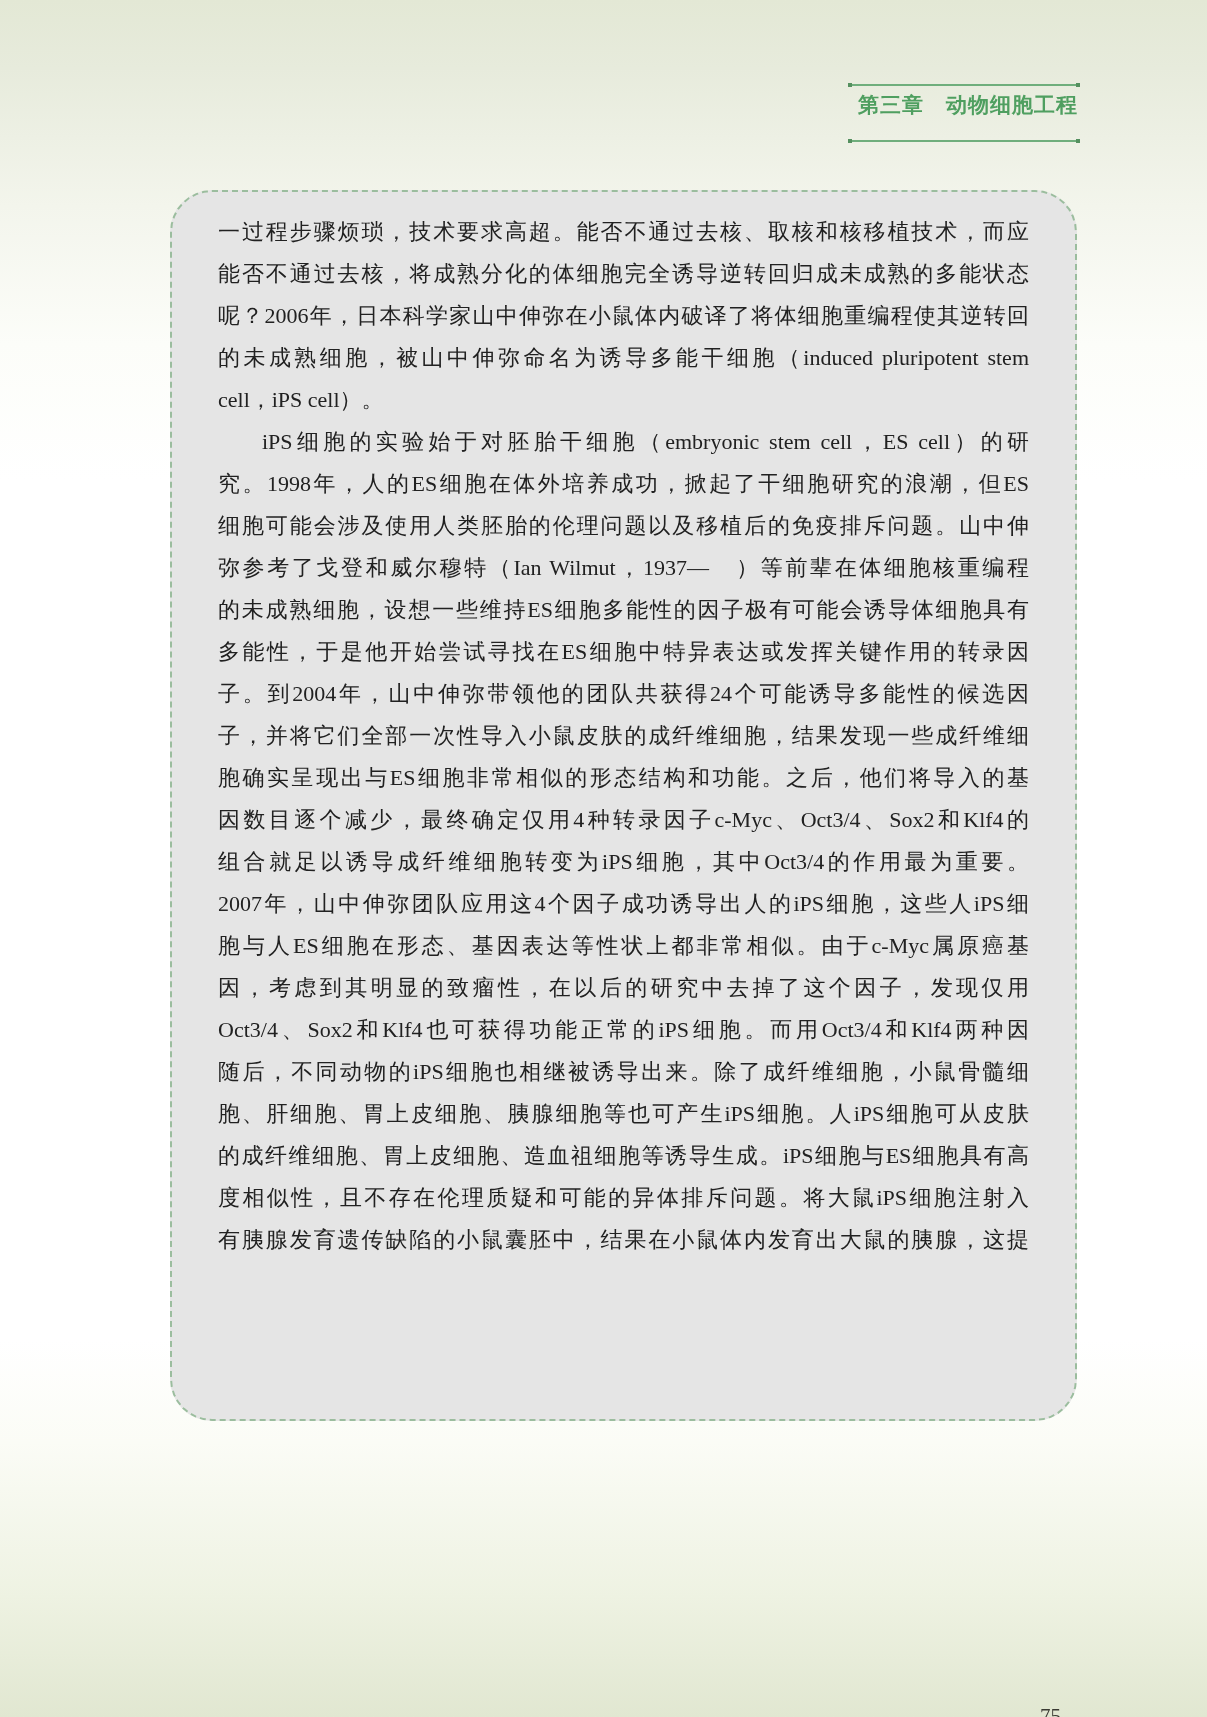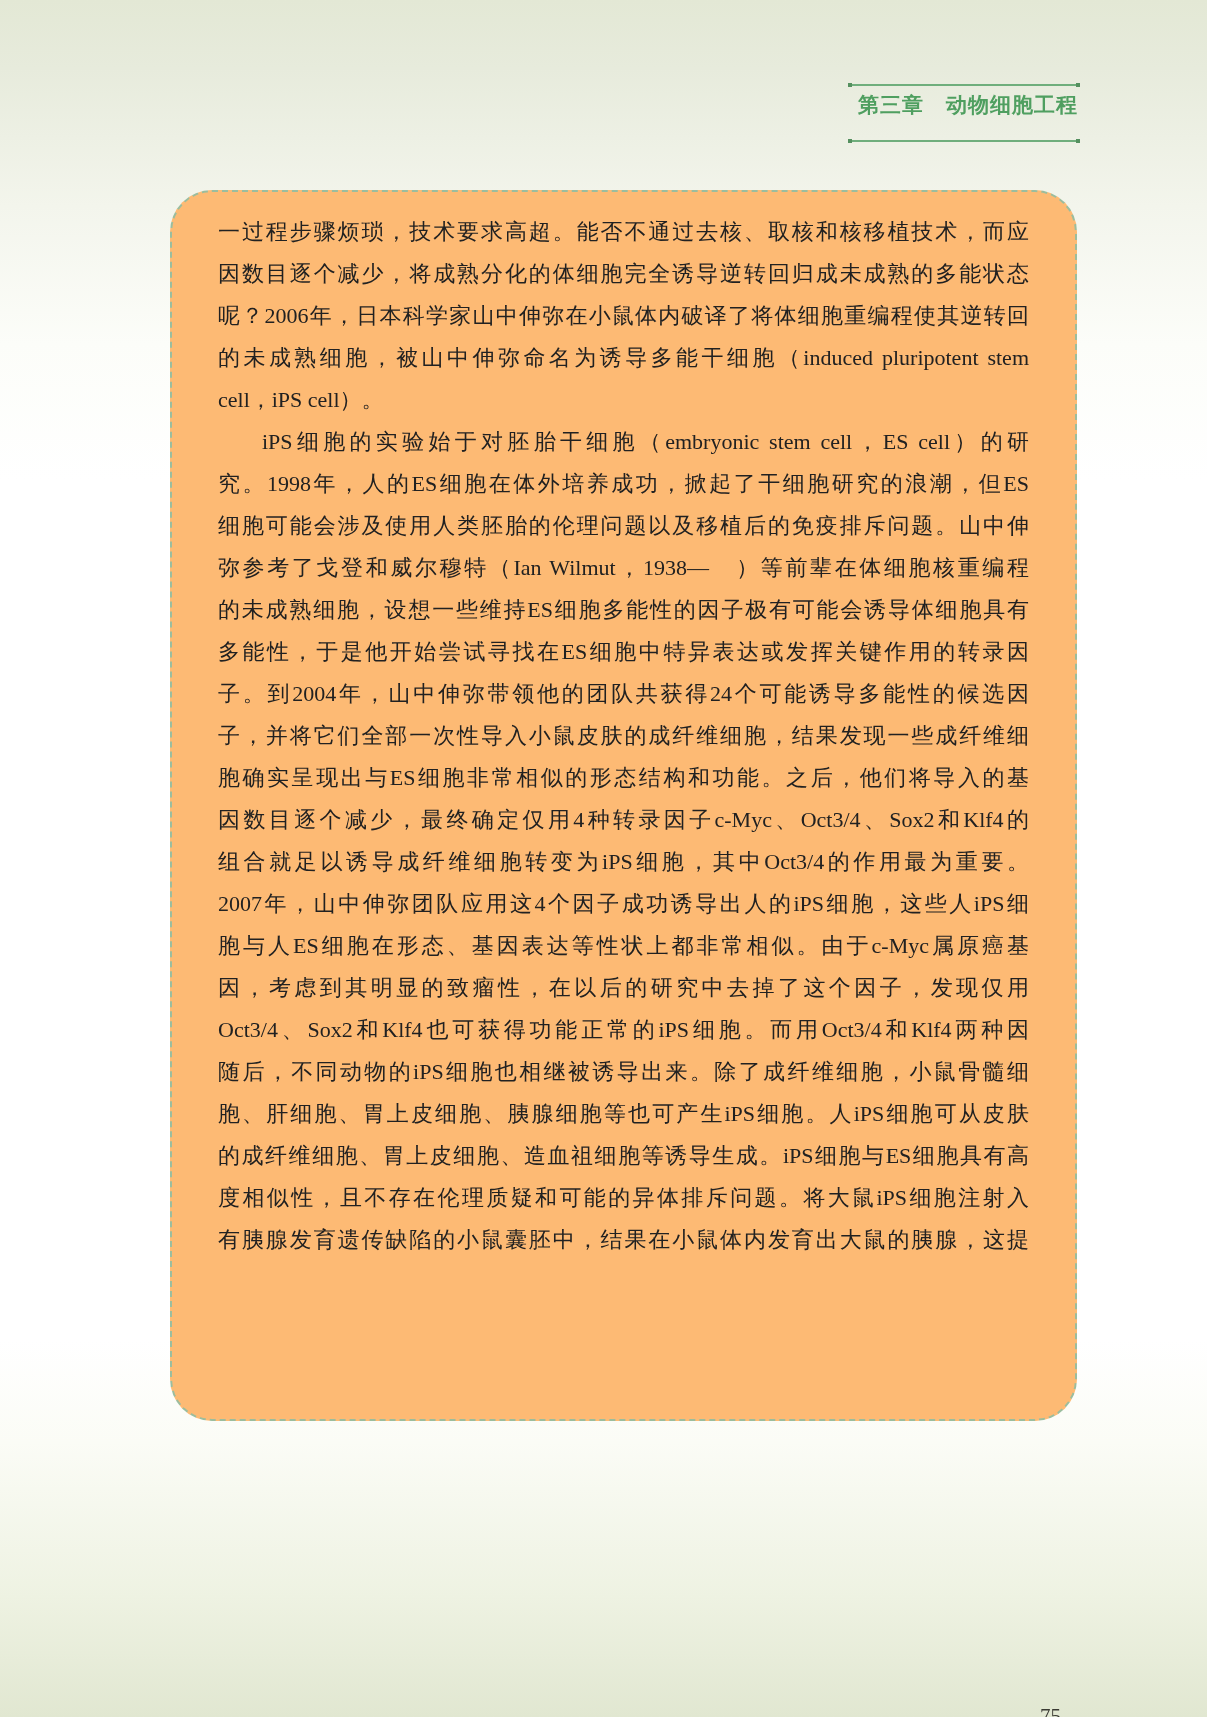--- a/index.html
+++ b/index.html
@@ -58,21 +58,21 @@
   }
 
   
   .content-box {
     position: absolute;
     left: 170px;
     top: 190px;
     width: 907px;
     height: 1231px;
     box-sizing: border-box;
-    background: #fdba74;
+    background: #e5e5e5;
     border: 2px dashed #9bbd9e;
     border-radius: 42px;
     padding: 19px 46px 0 46px;
   }
   .text-line {
     height: 42px;
     line-height: 42px;
     font-size: 22px;
     color: #212121;
     text-align: justify;
@@ -104,28 +104,28 @@
 
 <div class="chapter-header">
   <div class="rule"></div>
   <div class="chapter-title">第三章　动物细胞工程</div>
   <div class="rule"></div>
 </div>
 
 <div class="content-box">
   <div>
       <div class="text-line">一过程步骤烦琐，技术要求高超。能否不通过去核、取核和核移植技术，而应</div>
-      <div class="text-line">因数目逐个减少，将成熟分化的体细胞完全诱导逆转回归成未成熟的多能状态</div>
+      <div class="text-line">能否不通过去核，将成熟分化的体细胞完全诱导逆转回归成未成熟的多能状态</div>
       <div class="text-line">呢？2006年，日本科学家山中伸弥在小鼠体内破译了将体细胞重编程使其逆转回</div>
       <div class="text-line">的未成熟细胞，被山中伸弥命名为诱导多能干细胞（induced pluripotent stem</div>
       <div class="text-line para-end">cell，iPS cell）。</div>
       <div class="text-line indent">iPS细胞的实验始于对胚胎干细胞（embryonic stem cell，ES cell）的研</div>
       <div class="text-line">究。1998年，人的ES细胞在体外培养成功，掀起了干细胞研究的浪潮，但ES</div>
       <div class="text-line">细胞可能会涉及使用人类胚胎的伦理问题以及移植后的免疫排斥问题。山中伸</div>
-      <div class="text-line">弥参考了戈登和威尔穆特（Ian Wilmut，1938—　）等前辈在体细胞核重编程</div>
+      <div class="text-line">弥参考了戈登和威尔穆特（Ian Wilmut，1937—　）等前辈在体细胞核重编程</div>
       <div class="text-line">的未成熟细胞，设想一些维持ES细胞多能性的因子极有可能会诱导体细胞具有</div>
       <div class="text-line">多能性，于是他开始尝试寻找在ES细胞中特异表达或发挥关键作用的转录因</div>
       <div class="text-line">子。到2004年，山中伸弥带领他的团队共获得24个可能诱导多能性的候选因</div>
       <div class="text-line">子，并将它们全部一次性导入小鼠皮肤的成纤维细胞，结果发现一些成纤维细</div>
       <div class="text-line">胞确实呈现出与ES细胞非常相似的形态结构和功能。之后，他们将导入的基</div>
       <div class="text-line">因数目逐个减少，最终确定仅用4种转录因子c-Myc、Oct3/4、Sox2和Klf4的</div>
       <div class="text-line">组合就足以诱导成纤维细胞转变为iPS细胞，其中Oct3/4的作用最为重要。</div>
       <div class="text-line">2007年，山中伸弥团队应用这4个因子成功诱导出人的iPS细胞，这些人iPS细</div>
       <div class="text-line">胞与人ES细胞在形态、基因表达等性状上都非常相似。由于c-Myc属原癌基</div>
       <div class="text-line">因，考虑到其明显的致瘤性，在以后的研究中去掉了这个因子，发现仅用</div>

